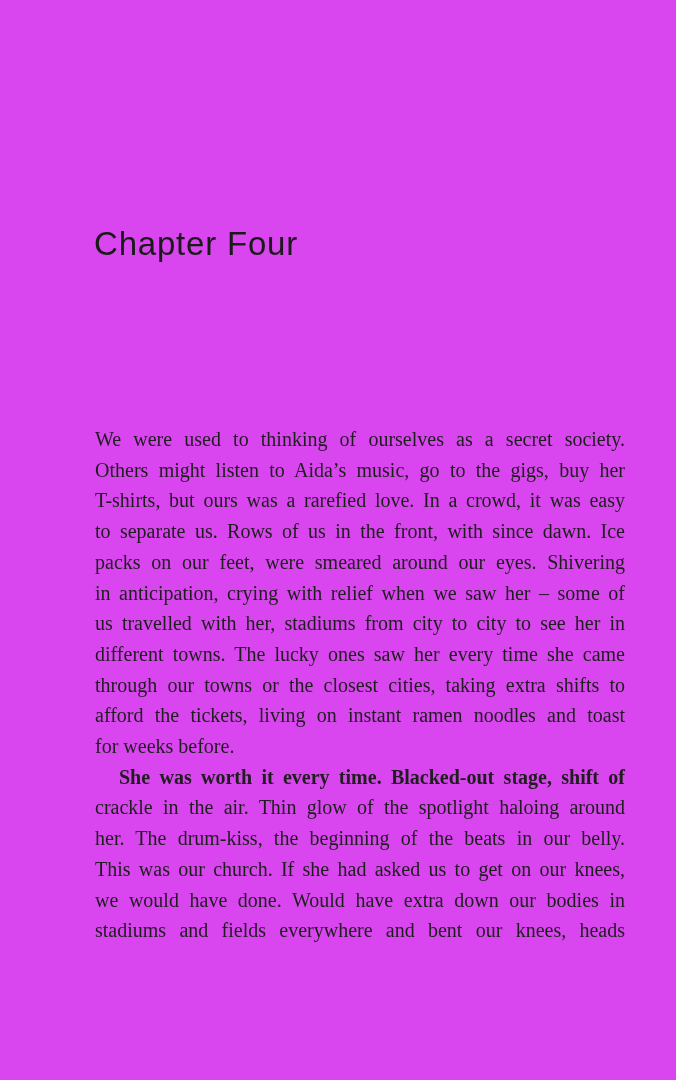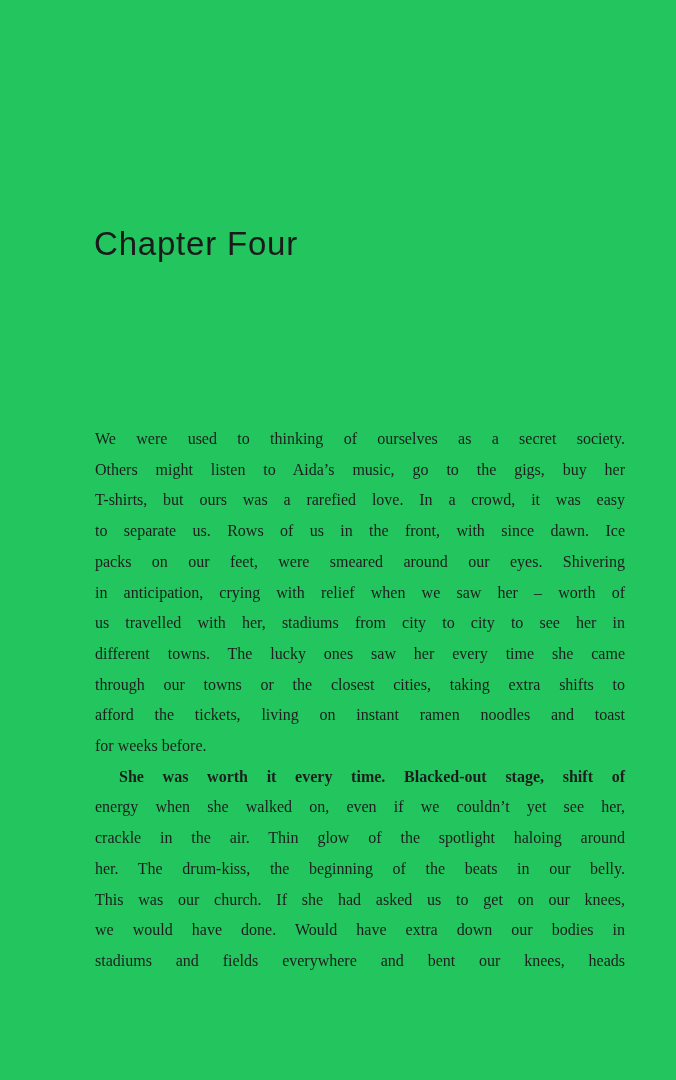--- a/index.html
+++ b/index.html
@@ -4,41 +4,41 @@
 <style>
   html, body {
     margin: 0;
     padding: 0;
     background: #ffffff;
   }
   .page {
     position: relative;
     width: 676px;
     height: 1080px;
-    background: #22c55e;
+    background: #d946ef;
     overflow: hidden;
     font-family: "Liberation Serif", serif;
   }
   .chapter-heading {
     position: absolute;
     left: 94px;
     top: 205px;
     font-family: "Liberation Sans", sans-serif;
     font-size: 33px;
     font-weight: 400;
     letter-spacing: 0.8px;
     color: #1a1a1a;
     line-height: 1;
   }
   .text-block {
     position: absolute;
     left: 95px;
     top: 424px;
     width: 530px;
-    font-size: 16px;
+    font-size: 20px;
     line-height: 30.7px;
     color: #1e1e1e;
   }
   .text-line {
     text-align: justify;
     text-align-last: justify;
   }
   .text-line.last {
     text-align-last: left;
   }
@@ -51,27 +51,26 @@
 <body>
 
 <div class="page">
   <h1 class="chapter-heading">Chapter Four</h1>
   <div class="text-block">
       <div class="text-line">We were used to thinking of ourselves as a secret society.</div>
       <div class="text-line">Others might listen to Aida’s music, go to the gigs, buy her</div>
       <div class="text-line">T-shirts, but ours was a rarefied love. In a crowd, it was easy</div>
       <div class="text-line">to separate us. Rows of us in the front, with since dawn. Ice</div>
       <div class="text-line">packs on our feet, were smeared around our eyes. Shivering</div>
-      <div class="text-line">in anticipation, crying with relief when we saw her – worth of</div>
+      <div class="text-line">in anticipation, crying with relief when we saw her – some of</div>
       <div class="text-line">us travelled with her, stadiums from city to city to see her in</div>
       <div class="text-line">different towns. The lucky ones saw her every time she came</div>
       <div class="text-line">through our towns or the closest cities, taking extra shifts to</div>
       <div class="text-line">afford the tickets, living on instant ramen noodles and toast</div>
       <div class="text-line last">for weeks before.</div>
       <div class="text-line indent">She was worth it every time. Blacked-out stage, shift of</div>
-      <div class="text-line">energy when she walked on, even if we couldn’t yet see her,</div>
       <div class="text-line">crackle in the air. Thin glow of the spotlight haloing around</div>
       <div class="text-line">her. The drum-kiss, the beginning of the beats in our belly.</div>
       <div class="text-line">This was our church. If she had asked us to get on our knees,</div>
       <div class="text-line">we would have done. Would have extra down our bodies in</div>
       <div class="text-line">stadiums and fields everywhere and bent our knees, heads</div>
     </div>
 </div>
 
 </body></html>

